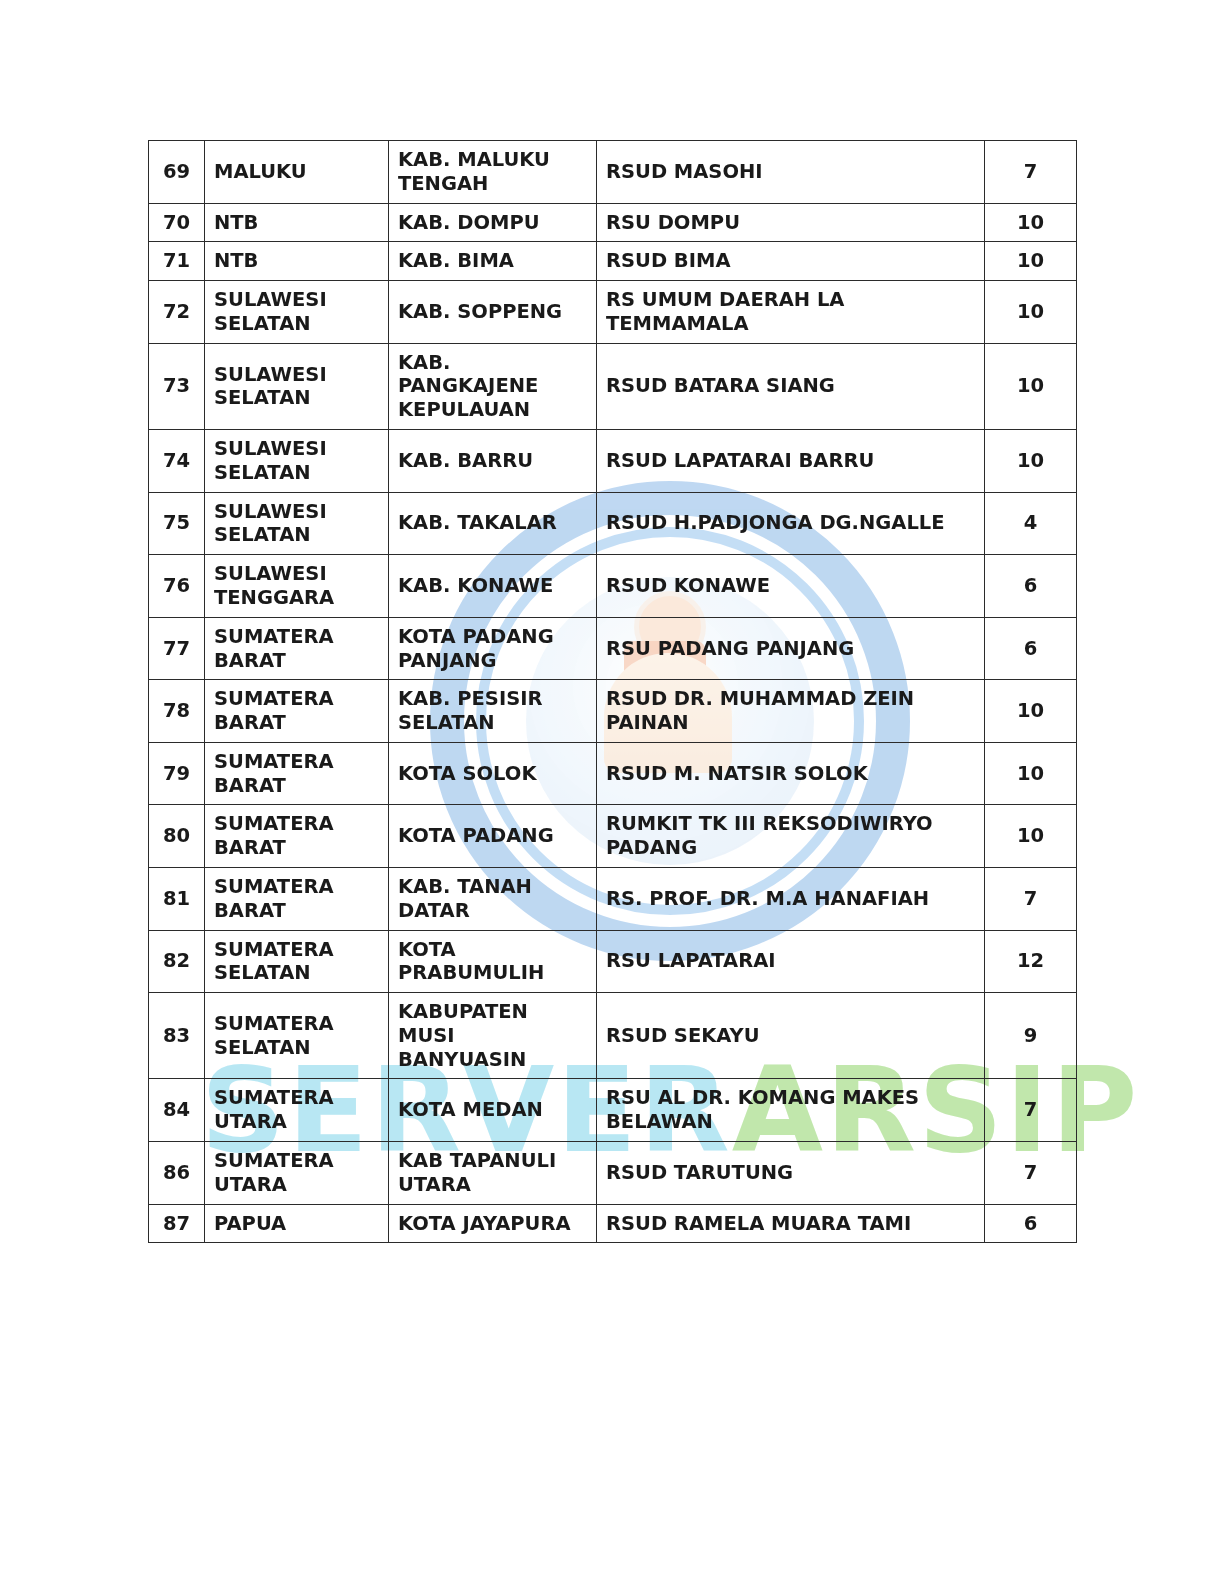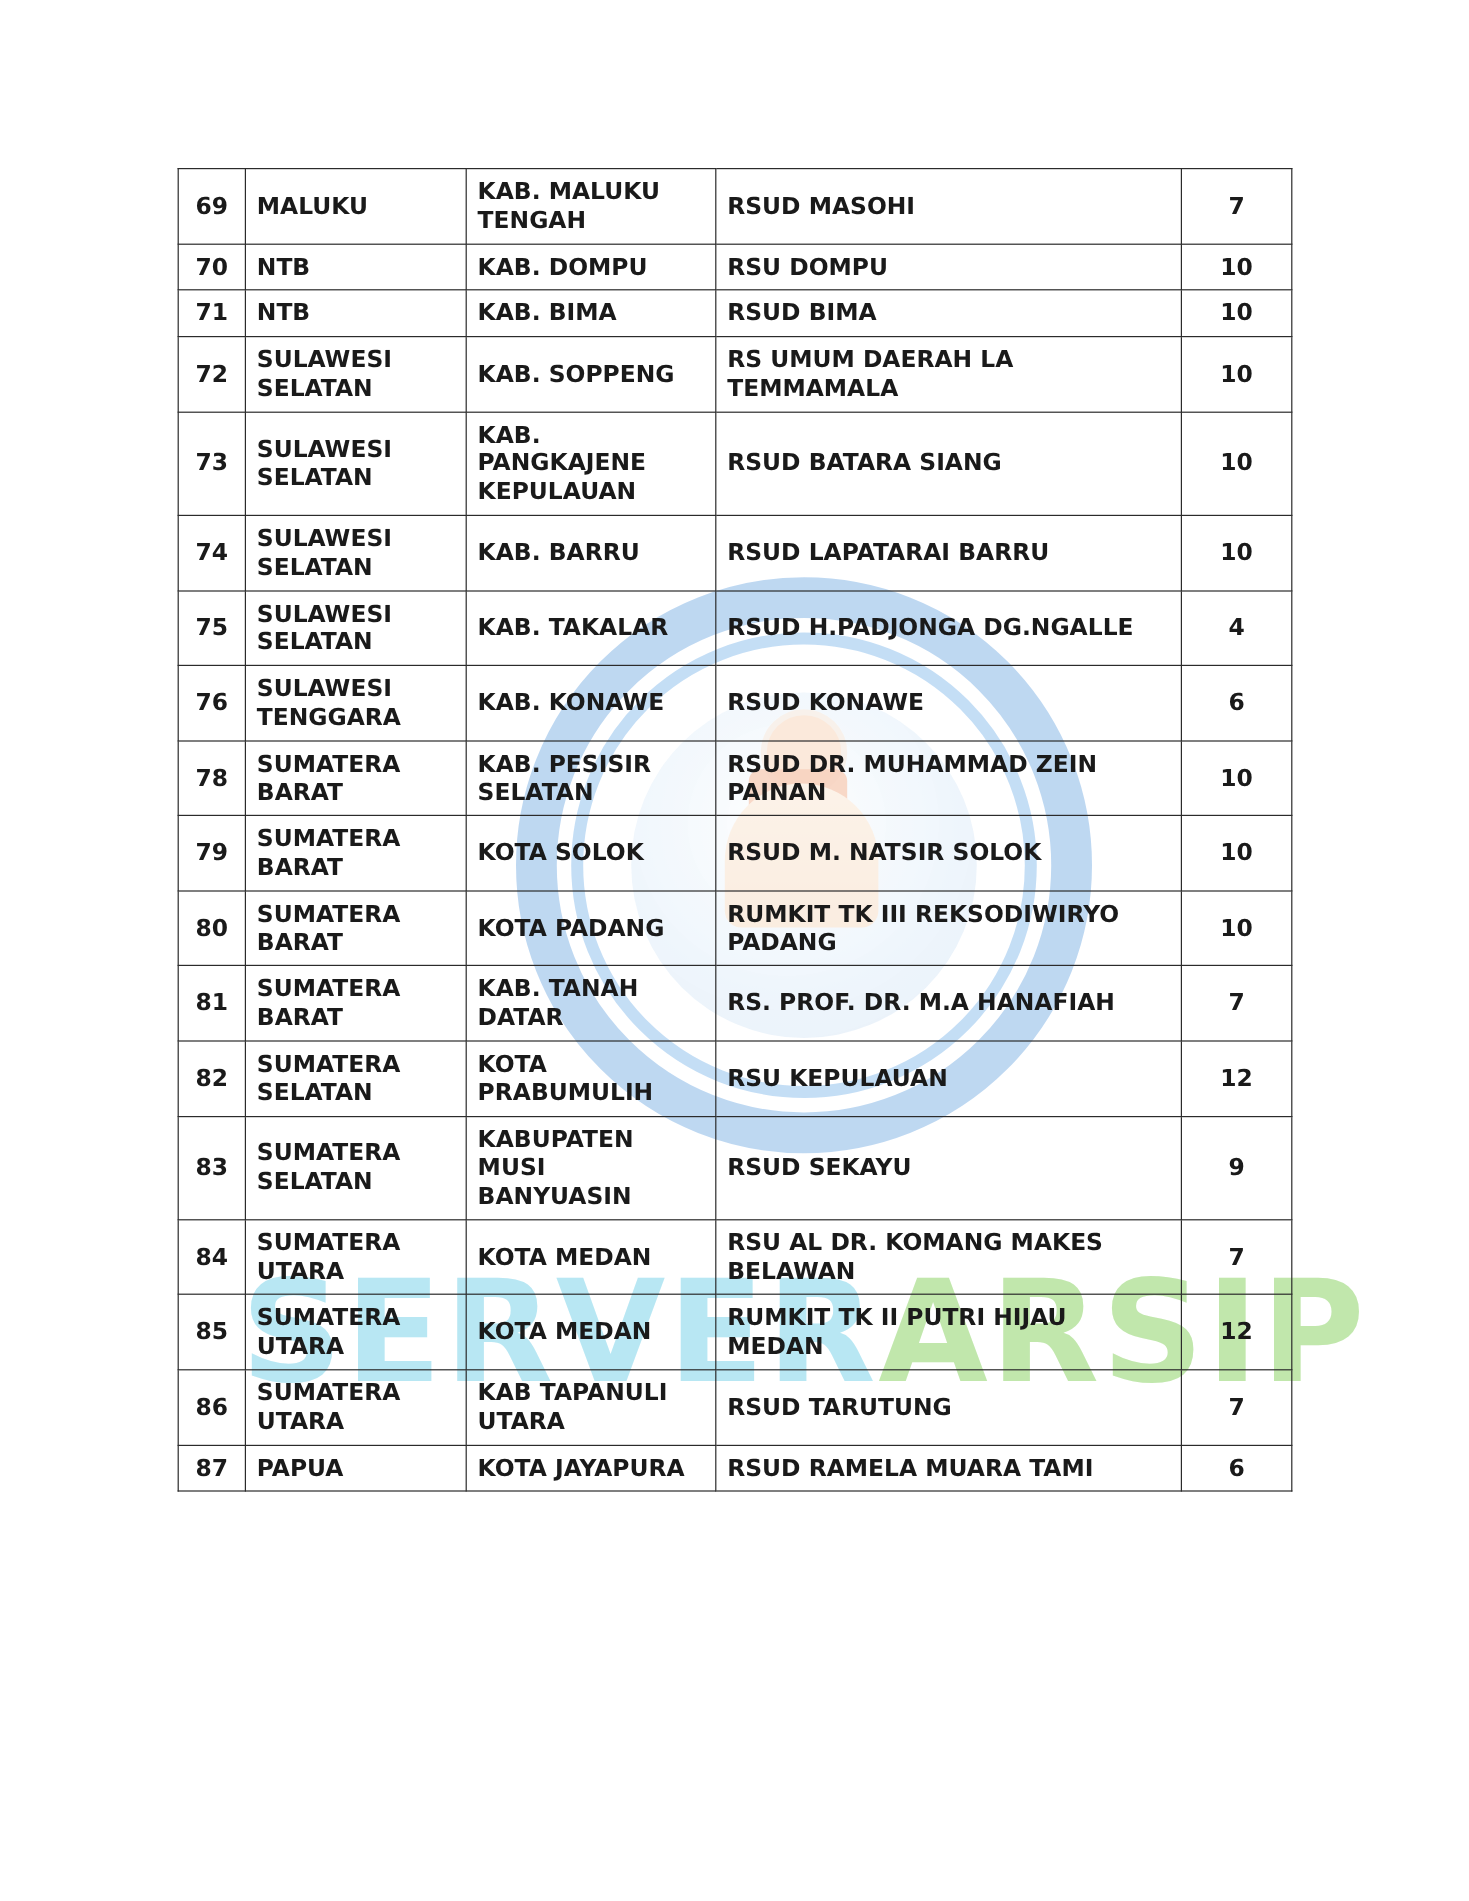--- a/index.html
+++ b/index.html
@@ -211,20 +211,27 @@
           <td class="val">4</td>
         </tr>
         <tr>
           <td class="no">76</td>
           <td class="prov">SULAWESI TENGGARA</td>
           <td class="kab">KAB. KONAWE</td>
           <td class="rs">RSUD KONAWE</td>
           <td class="val">6</td>
         </tr>
         <tr>
+          <td class="no">77</td>
+          <td class="prov">SUMATERA BARAT</td>
+          <td class="kab">KOTA PADANG PANJANG</td>
+          <td class="rs">RSU PADANG PANJANG</td>
+          <td class="val">6</td>
+        </tr>
+        <tr>
           <td class="no">78</td>
           <td class="prov">SUMATERA BARAT</td>
           <td class="kab">KAB. PESISIR SELATAN</td>
           <td class="rs">RSUD DR. MUHAMMAD ZEIN PAINAN</td>
           <td class="val">10</td>
         </tr>
         <tr>
           <td class="no">79</td>
           <td class="prov">SUMATERA BARAT</td>
           <td class="kab">KOTA SOLOK</td>
@@ -242,45 +249,38 @@
           <td class="no">81</td>
           <td class="prov">SUMATERA BARAT</td>
           <td class="kab">KAB. TANAH DATAR</td>
           <td class="rs">RS. PROF. DR. M.A HANAFIAH</td>
           <td class="val">7</td>
         </tr>
         <tr>
           <td class="no">82</td>
           <td class="prov">SUMATERA SELATAN</td>
           <td class="kab">KOTA PRABUMULIH</td>
-          <td class="rs">RSU KEPULAUAN</td>
+          <td class="rs">RSU LAPATARAI</td>
           <td class="val">12</td>
         </tr>
         <tr>
           <td class="no">83</td>
           <td class="prov">SUMATERA SELATAN</td>
           <td class="kab">KABUPATEN MUSI BANYUASIN</td>
           <td class="rs">RSUD SEKAYU</td>
           <td class="val">9</td>
         </tr>
         <tr>
           <td class="no">84</td>
           <td class="prov">SUMATERA UTARA</td>
           <td class="kab">KOTA MEDAN</td>
           <td class="rs">RSU AL DR. KOMANG MAKES BELAWAN</td>
           <td class="val">7</td>
         </tr>
         <tr>
-          <td class="no">85</td>
-          <td class="prov">SUMATERA UTARA</td>
-          <td class="kab">KOTA MEDAN</td>
-          <td class="rs">RUMKIT TK II PUTRI HIJAU MEDAN</td>
-          <td class="val">12</td>
-        </tr>
-        <tr>
           <td class="no">86</td>
           <td class="prov">SUMATERA UTARA</td>
           <td class="kab">KAB TAPANULI UTARA</td>
           <td class="rs">RSUD TARUTUNG</td>
           <td class="val">7</td>
         </tr>
         <tr>
           <td class="no">87</td>
           <td class="prov">PAPUA</td>
           <td class="kab">KOTA JAYAPURA</td>

